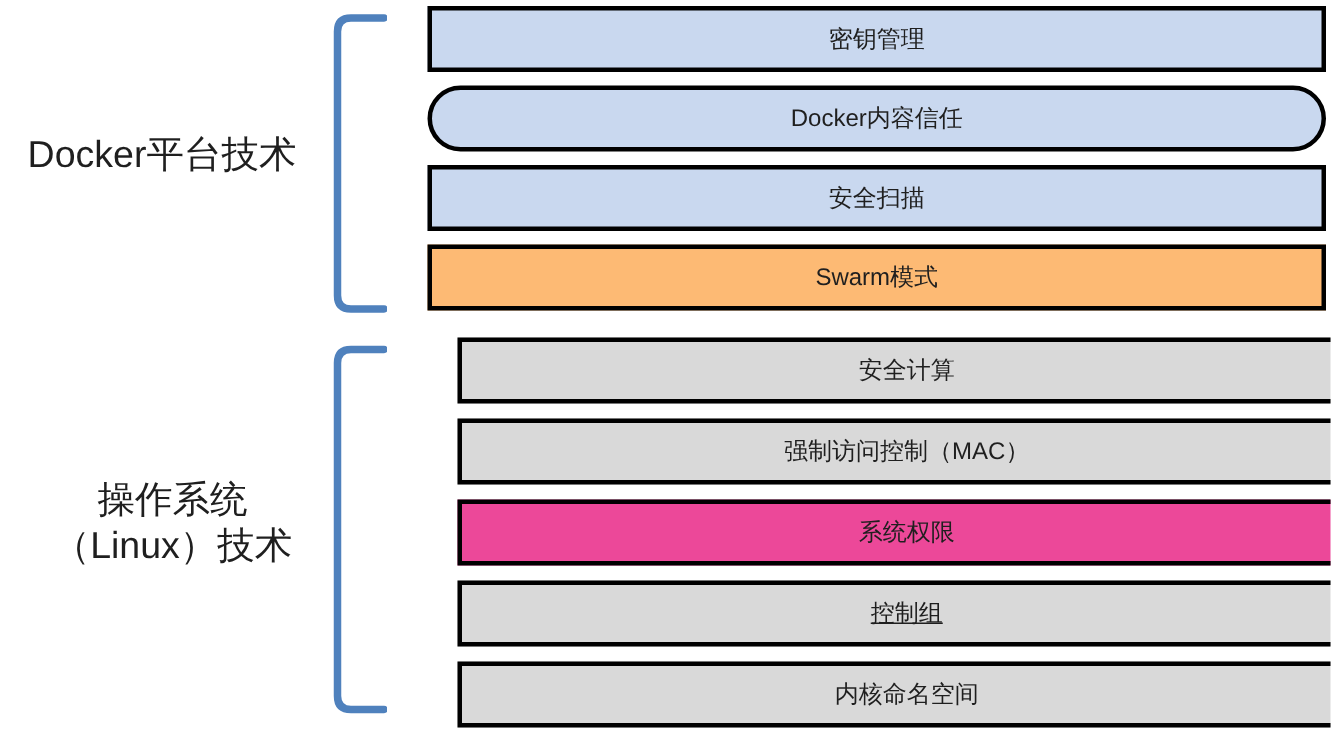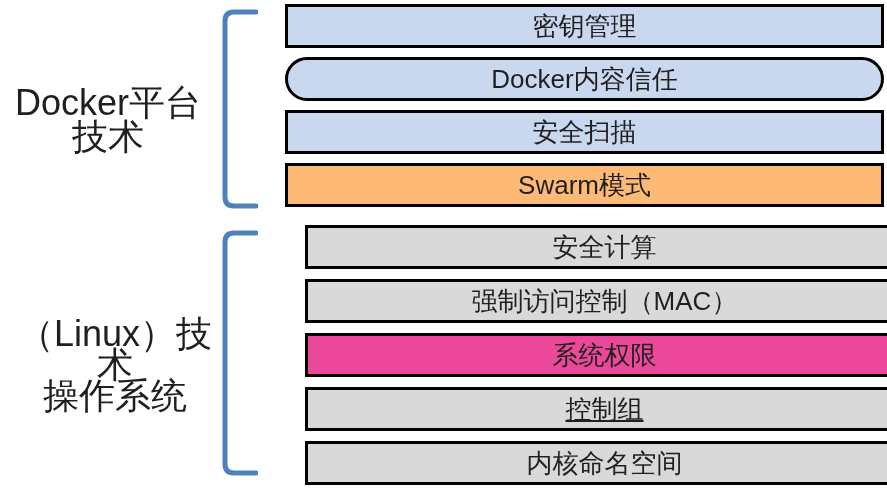--- a/index.html
+++ b/index.html
@@ -1,46 +1,46 @@
 <!DOCTYPE html>
 <html><head>
 <meta charset="utf-8">
 <style>
   html,body{margin:0;padding:0;}
   body{width:887px;height:492px;background:#ffffff;font-family:"Liberation Sans",sans-serif;position:relative;overflow:hidden;color:#1f1f1f;}
   .canvas{position:absolute;inset:0;}
   .group{position:absolute;left:285px;width:599px;display:flex;flex-direction:column;}
   .g1{top:4px;gap:9px;}
   .g2{top:225px;gap:10px;margin-left:20px;}
-  .box{box-sizing:border-box;height:44px;border:3px solid #000;display:flex;align-items:center;justify-content:center;font-size:26px;}
+  .box{box-sizing:border-box;height:44px;border:3px solid #000;display:flex;align-items:center;justify-content:center;font-size:16px;}
   .bracket{position:absolute;}
   .b1{left:220px;top:9px;}
   .b2{left:220px;top:230px;}
-  .label{position:absolute;text-align:center;font-size:36px;line-height:31px;}
+  .label{position:absolute;text-align:center;font-size:25px;line-height:31px;}
   .l1{left:0px;top:86px;width:216px;line-height:34px;}
   .l2{left:0px;top:318px;width:230px;}
 </style>
 </head>
 <body style="color: rgb(31, 31, 31);">
 
 <div class="canvas">
 
   <svg class="bracket b1" width="38" height="200" viewBox="0 0 38 200">
     <path class="bracket-path" d="M 36 3 L 14 3 Q 5 3 5 12 L 5 188 Q 5 197 14 197 L 36 197" fill="none" stroke="#4f81bd" stroke-width="5" stroke-linecap="round"></path>
   </svg>
 
   <div class="label l1">Docker平台技术</div>
 
   <svg class="bracket b2" width="38" height="246" viewBox="0 0 38 246">
     <path class="bracket-path" d="M 36 3 L 14 3 Q 5 3 5 12 L 5 234 Q 5 243 14 243 L 36 243" fill="none" stroke="#4f81bd" stroke-width="5" stroke-linecap="round"></path>
   </svg>
 
   <div class="label l2">
+    <div>操作系统</div>
     <div>（Linux）技术</div>
-    <div>操作系统</div>
   </div>
 
   <div class="group g1">
     <div class="box grp0" style="background: rgb(201, 216, 239);">密钥管理</div>
     <div class="box grp0" style="background: rgb(201, 216, 239); border-radius: 22px;">Docker内容信任</div>
     <div class="box grp0" style="background: rgb(201, 216, 239); font-family: Liberation Serif, serif;">安全扫描</div>
     <div class="box grp0" style="background: #fdba74;">Swarm模式</div>
   </div>
 
   <div class="group g2">

